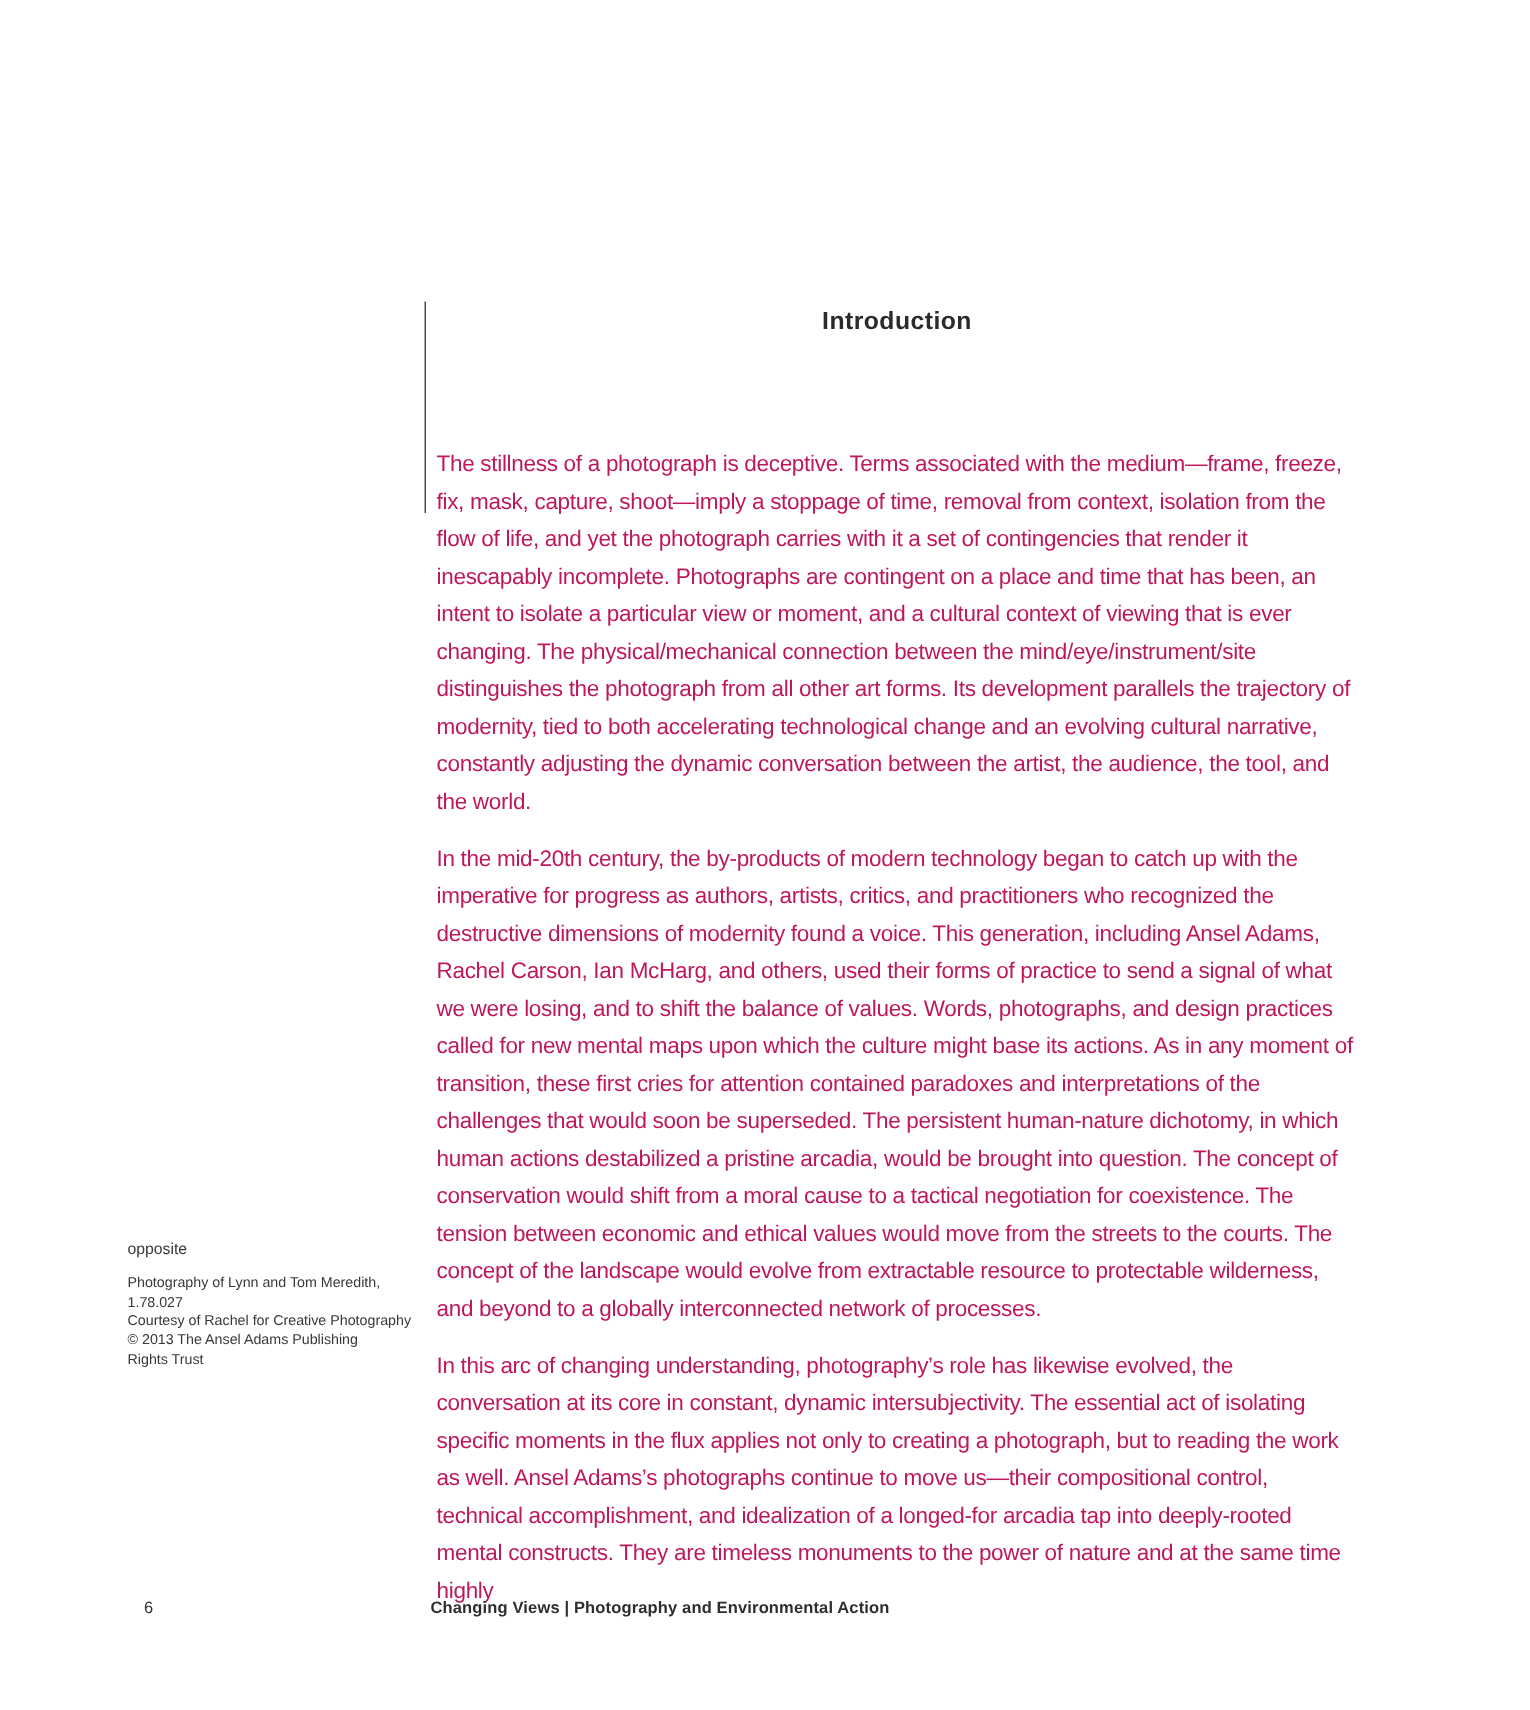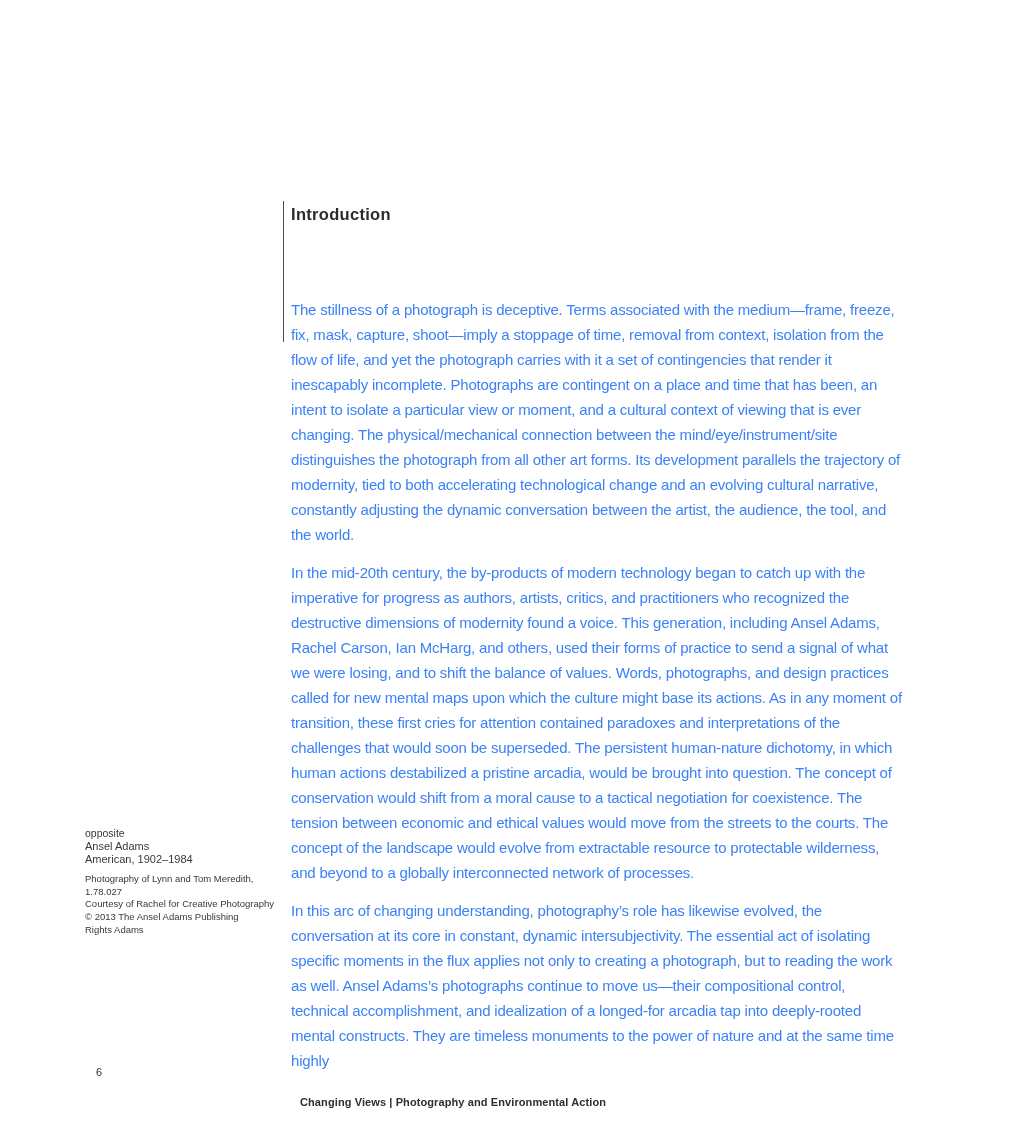--- a/index.html
+++ b/index.html
@@ -34,44 +34,45 @@
     width: 614px;
     color: #3f3f3f;
   }
   .chapter-heading {
     font-size: 16.5px;
     font-weight: 700;
     line-height: 22px;
     letter-spacing: 0.3px;
     color: #2b2b2b;
     margin: 0;
+    text-align: center;
   }
   .body-text {
     margin-top: 72px;
   }
   .para {
     font-size: 15px;
     line-height: 25px;
     letter-spacing: -0.2px;
     font-weight: 400;
-    color: #3b82f6;
+    color: #be185d;
     margin: 0 0 13px 0;
     text-align: left;
   }
   .artwork-caption {
     position: absolute;
     left: 85px;
     top: 827px;
     width: 205px;
     color: #383838;
   }
   .cap-opposite {
     font-size: 10.5px;
     line-height: 12px;
-    margin-bottom: 1px;
+    margin-bottom: 11px;
   }
   .cap-artist-block {
     margin-bottom: 7px;
   }
   .cap-line {
     font-size: 11px;
     line-height: 13px;
   }
   .cap-work-line {
     font-size: 11px;
@@ -87,28 +88,27 @@
   .footer-page-number {
     position: absolute;
     left: 96px;
     top: 1066px;
     font-size: 11px;
     line-height: 13px;
     color: #2e2e2e;
   }
   .footer-running-title {
     position: absolute;
-    left: 300px;
+    left: 287px;
     top: 1066px;
     font-size: 11px;
     line-height: 13px;
     font-weight: 600;
     letter-spacing: 0.1px;
     color: #2e2e2e;
-    margin-top: 30px;
   }
 </style>
 </head>
 <body>
 
 <div class="page">
 
   <div class="heading-rule"></div>
 
   <div class="main-column">
@@ -117,32 +117,28 @@
     <div class="body-text">
       <p class="para">The stillness of a photograph is deceptive. Terms associated with the medium—frame, freeze, fix, mask, capture, shoot—imply a stoppage of time, removal from context, isolation from the flow of life, and yet the photograph carries with it a set of contingencies that render it inescapably incomplete. Photographs are contingent on a place and time that has been, an intent to isolate a particular view or moment, and a cultural context of viewing that is ever changing. The physical/mechanical connection between the mind/eye/instrument/site distinguishes the photograph from all other art forms. Its development parallels the trajectory of modernity, tied to both accelerating technological change and an evolving cultural narrative, constantly adjusting the dynamic conversation between the artist, the audience, the tool, and the world.</p>
       <p class="para">In the mid-20th century, the by-products of modern technology began to catch up with the imperative for progress as authors, artists, critics, and practitioners who recognized the destructive dimensions of modernity found a voice. This generation, including Ansel Adams, Rachel Carson, Ian McHarg, and others, used their forms of practice to send a signal of what we were losing, and to shift the balance of values. Words, photographs, and design practices called for new mental maps upon which the culture might base its actions. As in any moment of transition, these first cries for attention contained paradoxes and interpretations of the challenges that would soon be superseded. The persistent human-nature dichotomy, in which human actions destabilized a pristine arcadia, would be brought into question. The concept of conservation would shift from a moral cause to a tactical negotiation for coexistence. The tension between economic and ethical values would move from the streets to the courts. The concept of the landscape would evolve from extractable resource to protectable wilderness, and beyond to a globally interconnected network of processes.</p>
       <p class="para">In this arc of changing understanding, photography’s role has likewise evolved, the conversation at its core in constant, dynamic intersubjectivity. The essential act of isolating specific moments in the flux applies not only to creating a photograph, but to reading the work as well. Ansel Adams’s photographs continue to move us—their compositional control, technical accomplishment, and idealization of a longed-for arcadia tap into deeply-rooted mental constructs. They are timeless monuments to the power of nature and at the same time highly</p>
     </div>
   </div>
 
   <div class="artwork-caption">
     <div class="cap-opposite">opposite</div>
 
-    <div class="cap-artist-block">
-      <div class="cap-line">Ansel Adams</div>
-      <div class="cap-line">American, 1902–1984</div>
-    </div>
 
 
     <div class="cap-credit-block">
       <div class="cap-fine">Photography of Lynn and Tom Meredith,</div>
       <div class="cap-fine">1.78.027</div>
       <div class="cap-fine">Courtesy of Rachel for Creative Photography</div>
       <div class="cap-fine">© 2013 The Ansel Adams Publishing</div>
-      <div class="cap-fine">Rights Adams</div>
+      <div class="cap-fine">Rights Trust</div>
     </div>
   </div>
 
   <div class="footer-page-number">6</div>
 
   <div class="footer-running-title">Changing Views | Photography and Environmental Action</div>
 
 </div>
 
 </body></html>

